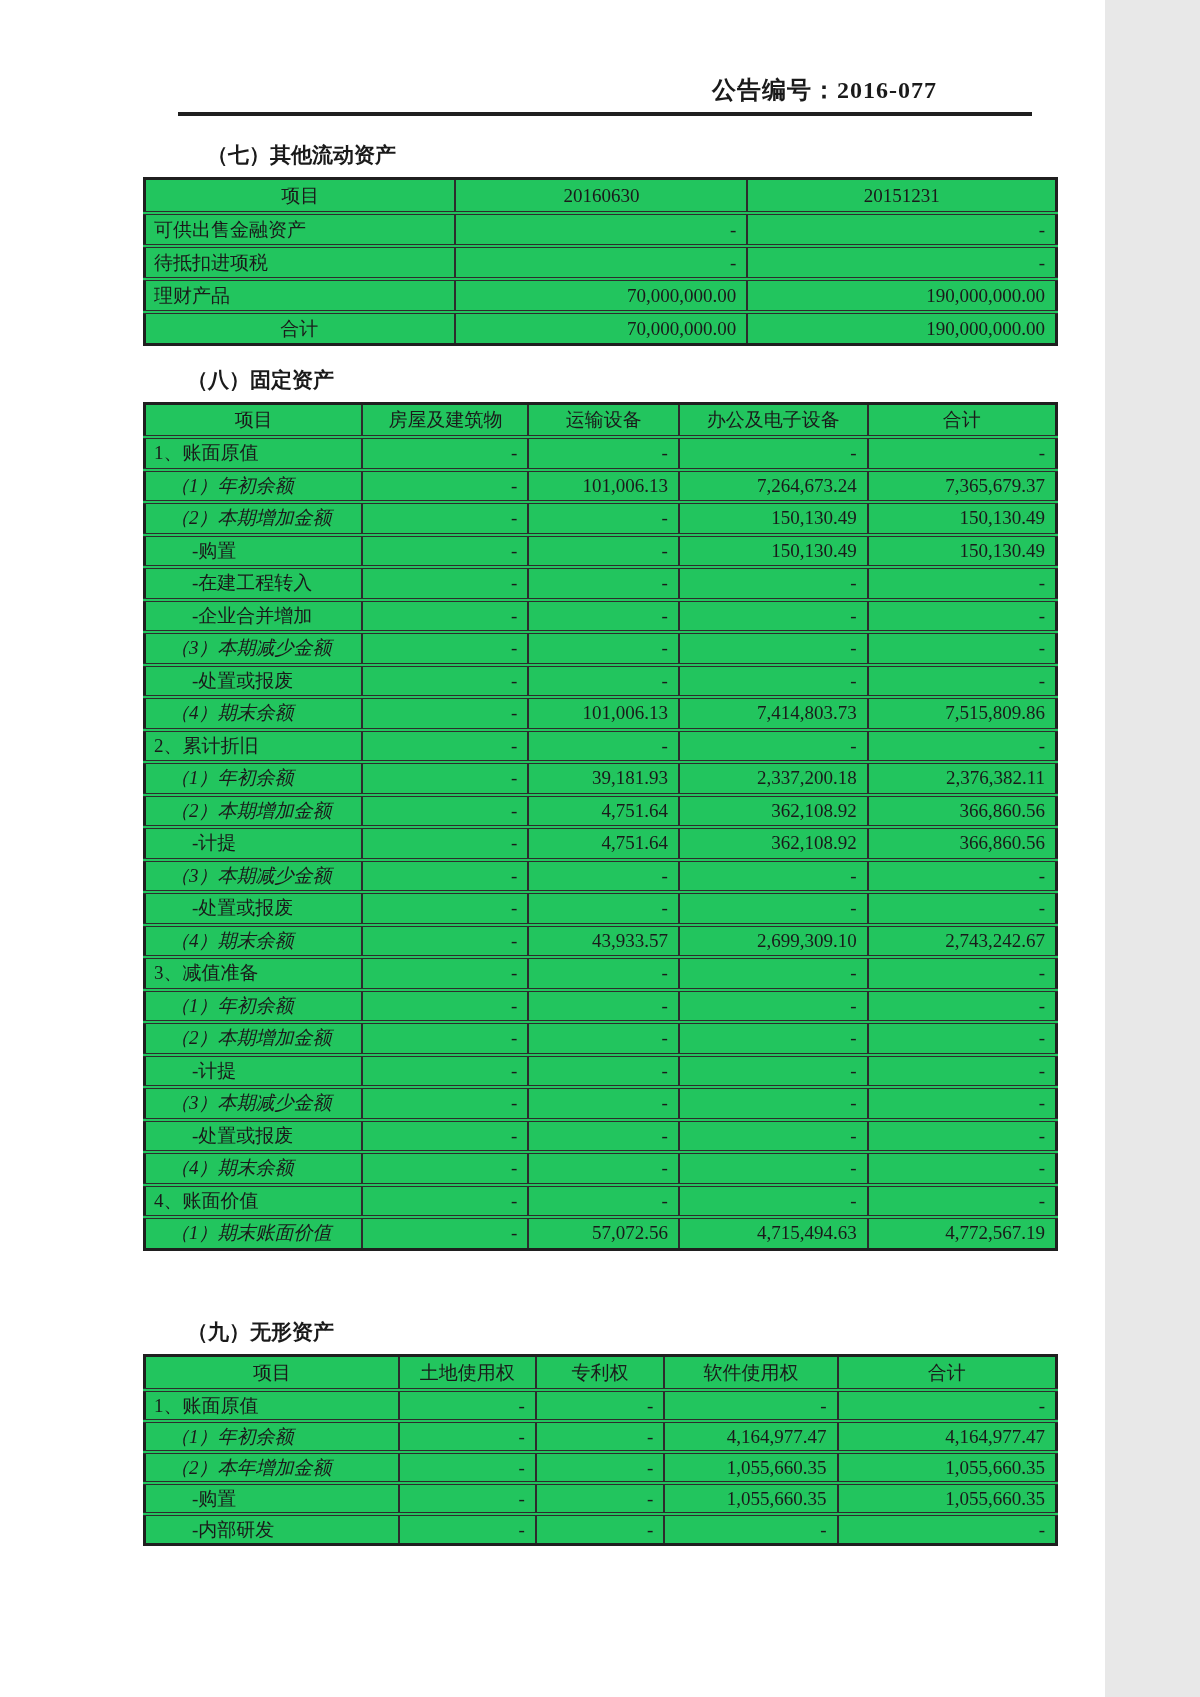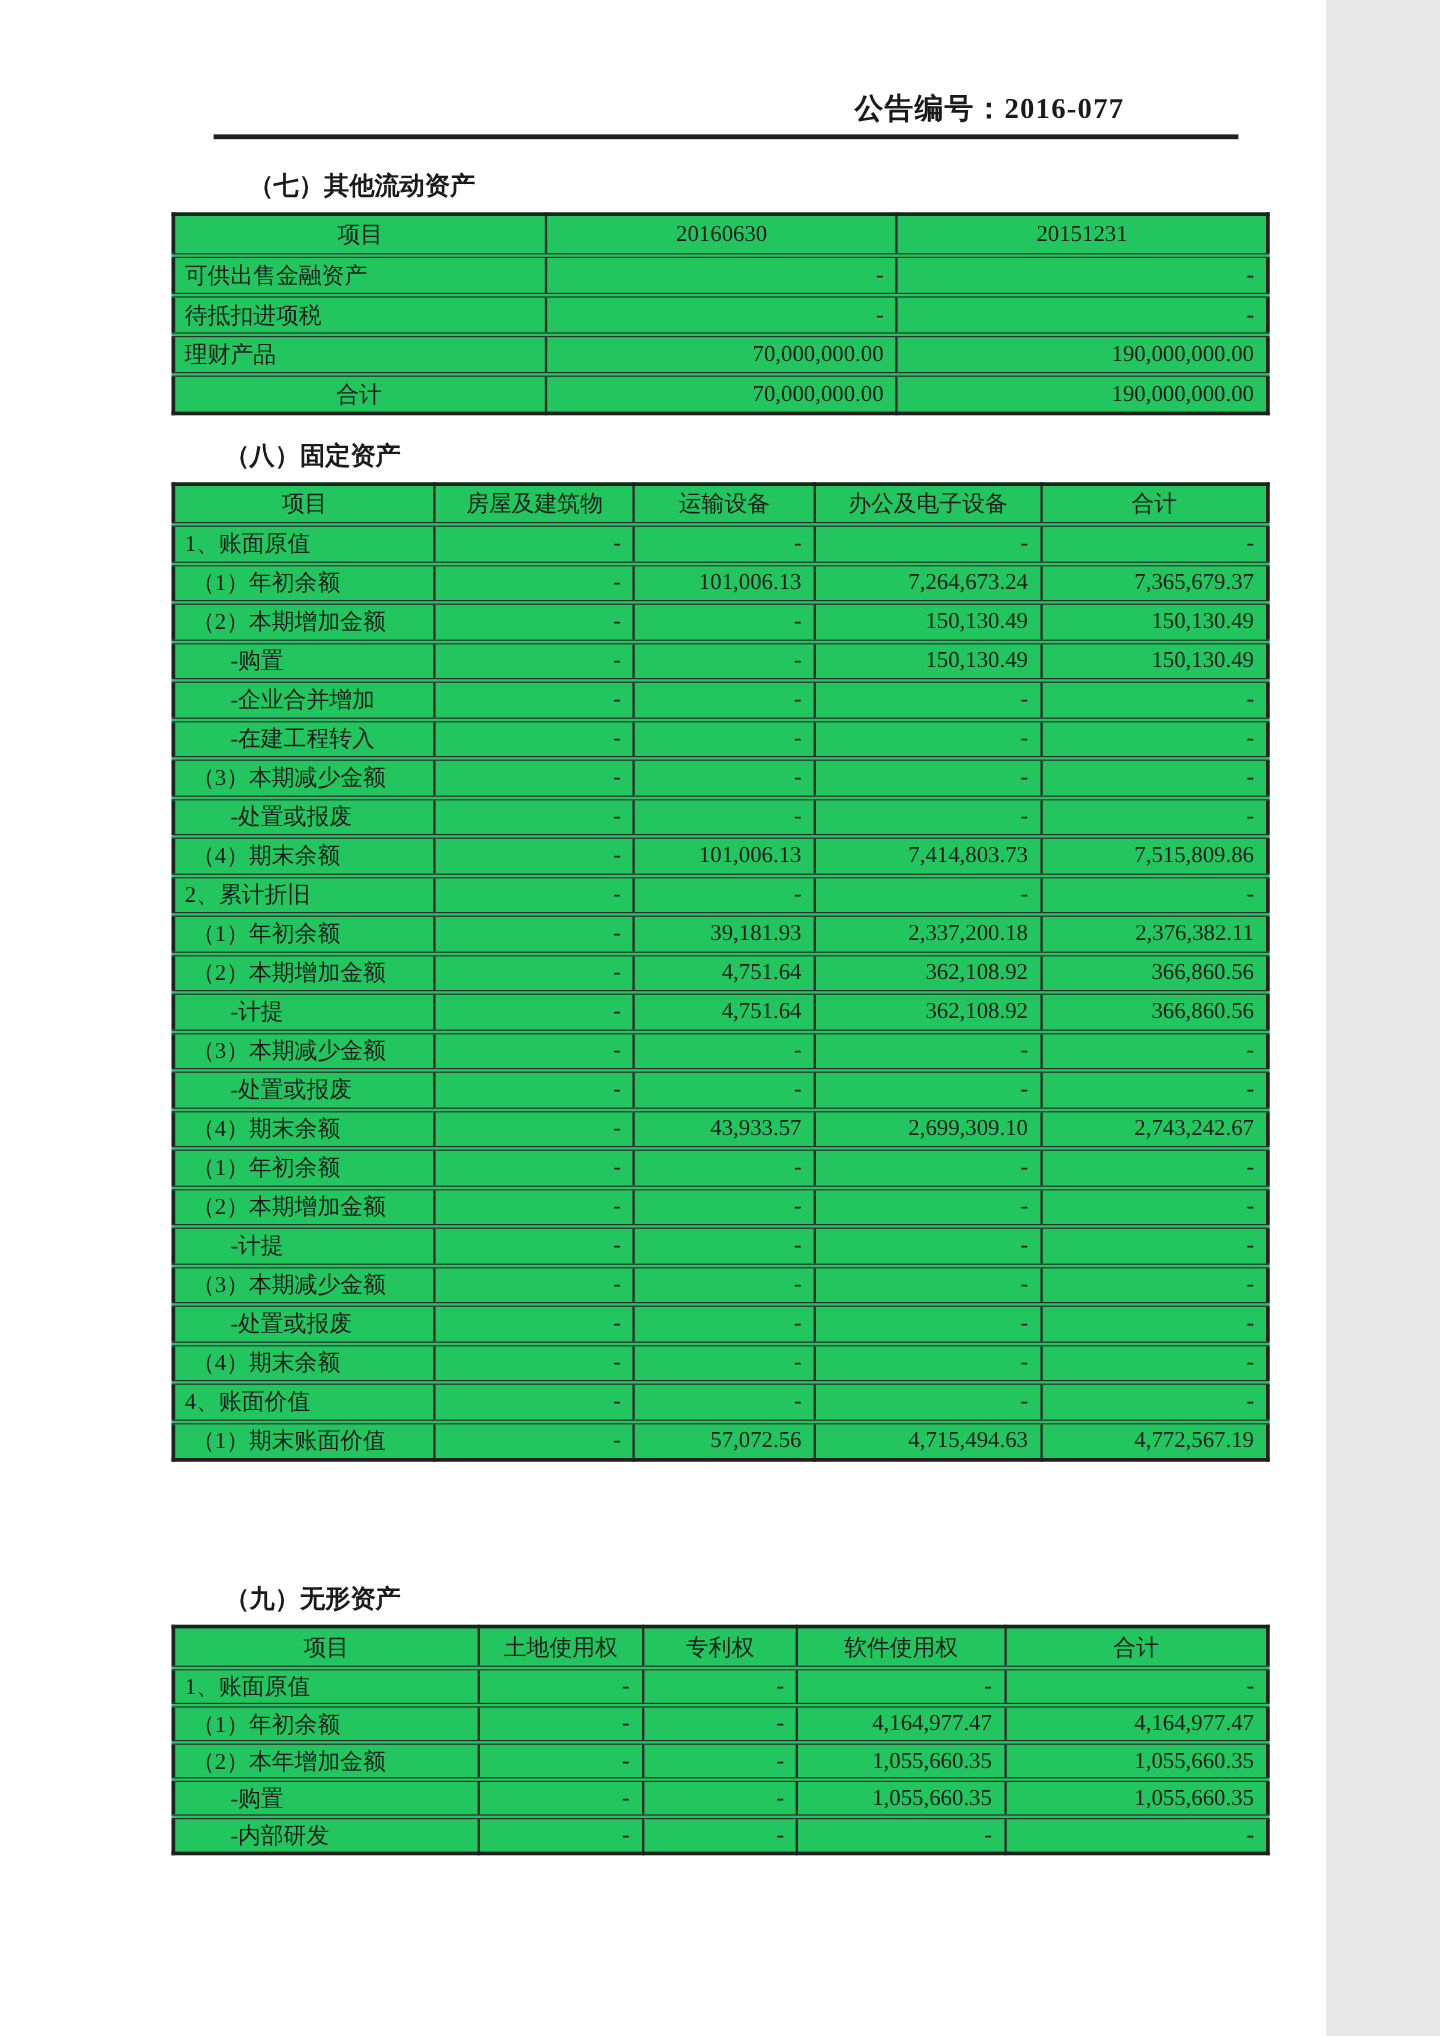--- a/index.html
+++ b/index.html
@@ -62,21 +62,21 @@
 
   #table-0 thead th { height:31px; }
   #table-0 tbody td { height:29px; }
   #table-1 thead th { height:30px; }
   #table-1 tbody td { height:28.5px; }
   #table-2 thead th { height:31px; }
   #table-2 tbody td { height:27px; }
 
   td.label { text-align:left; }
   td.label.ind0 { padding-left:8px; }
-  td.label.ind1 { padding-left:14px; }
+  td.label.ind1 { padding-left:24px;font-style:italic; }
   td.label.ind2 { padding-left:46px; }
   td.label.center { text-align:center; }
   td.value { text-align:right; }
 </style>
 </head>
 <body>
 
 <div class="page">
 
   <div class="doc-header">公告编号：2016-077</div>
@@ -162,28 +162,28 @@
           <td class="value">150,130.49</td>
         </tr>
         <tr>
           <td class="label ind2">-购置</td>
           <td class="value">-</td>
           <td class="value">-</td>
           <td class="value">150,130.49</td>
           <td class="value">150,130.49</td>
         </tr>
         <tr>
+          <td class="label ind2">-在建工程转入</td>
+          <td class="value">-</td>
+          <td class="value">-</td>
+          <td class="value">-</td>
+          <td class="value">-</td>
+        </tr>
+        <tr>
           <td class="label ind2">-企业合并增加</td>
-          <td class="value">-</td>
-          <td class="value">-</td>
-          <td class="value">-</td>
-          <td class="value">-</td>
-        </tr>
-        <tr>
-          <td class="label ind2">-在建工程转入</td>
           <td class="value">-</td>
           <td class="value">-</td>
           <td class="value">-</td>
           <td class="value">-</td>
         </tr>
         <tr>
           <td class="label ind1">（3）本期减少金额</td>
           <td class="value">-</td>
           <td class="value">-</td>
           <td class="value">-</td>
@@ -244,20 +244,27 @@
           <td class="value">-</td>
           <td class="value">-</td>
           <td class="value">-</td>
         </tr>
         <tr>
           <td class="label ind1">（4）期末余额</td>
           <td class="value">-</td>
           <td class="value">43,933.57</td>
           <td class="value">2,699,309.10</td>
           <td class="value">2,743,242.67</td>
+        </tr>
+        <tr>
+          <td class="label ind0">3、减值准备</td>
+          <td class="value">-</td>
+          <td class="value">-</td>
+          <td class="value">-</td>
+          <td class="value">-</td>
         </tr>
         <tr>
           <td class="label ind1">（1）年初余额</td>
           <td class="value">-</td>
           <td class="value">-</td>
           <td class="value">-</td>
           <td class="value">-</td>
         </tr>
         <tr>
           <td class="label ind1">（2）本期增加金额</td>

